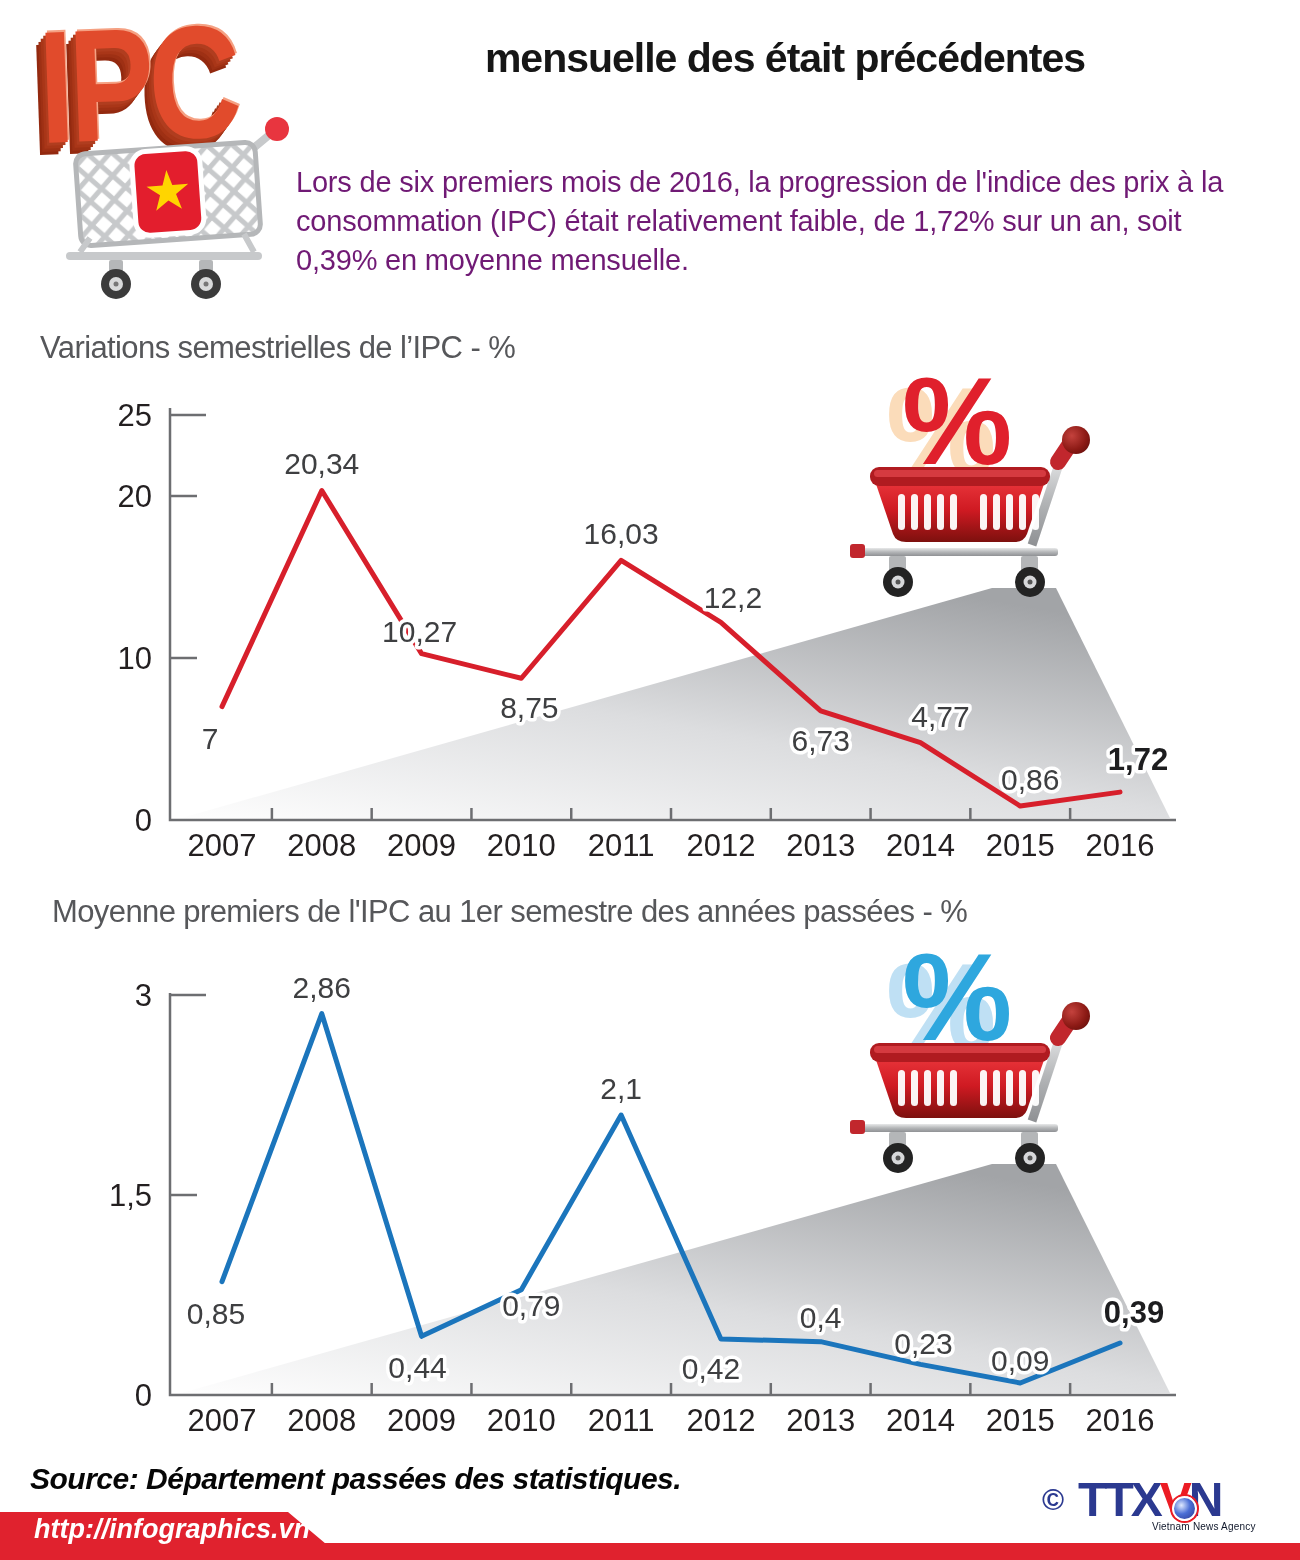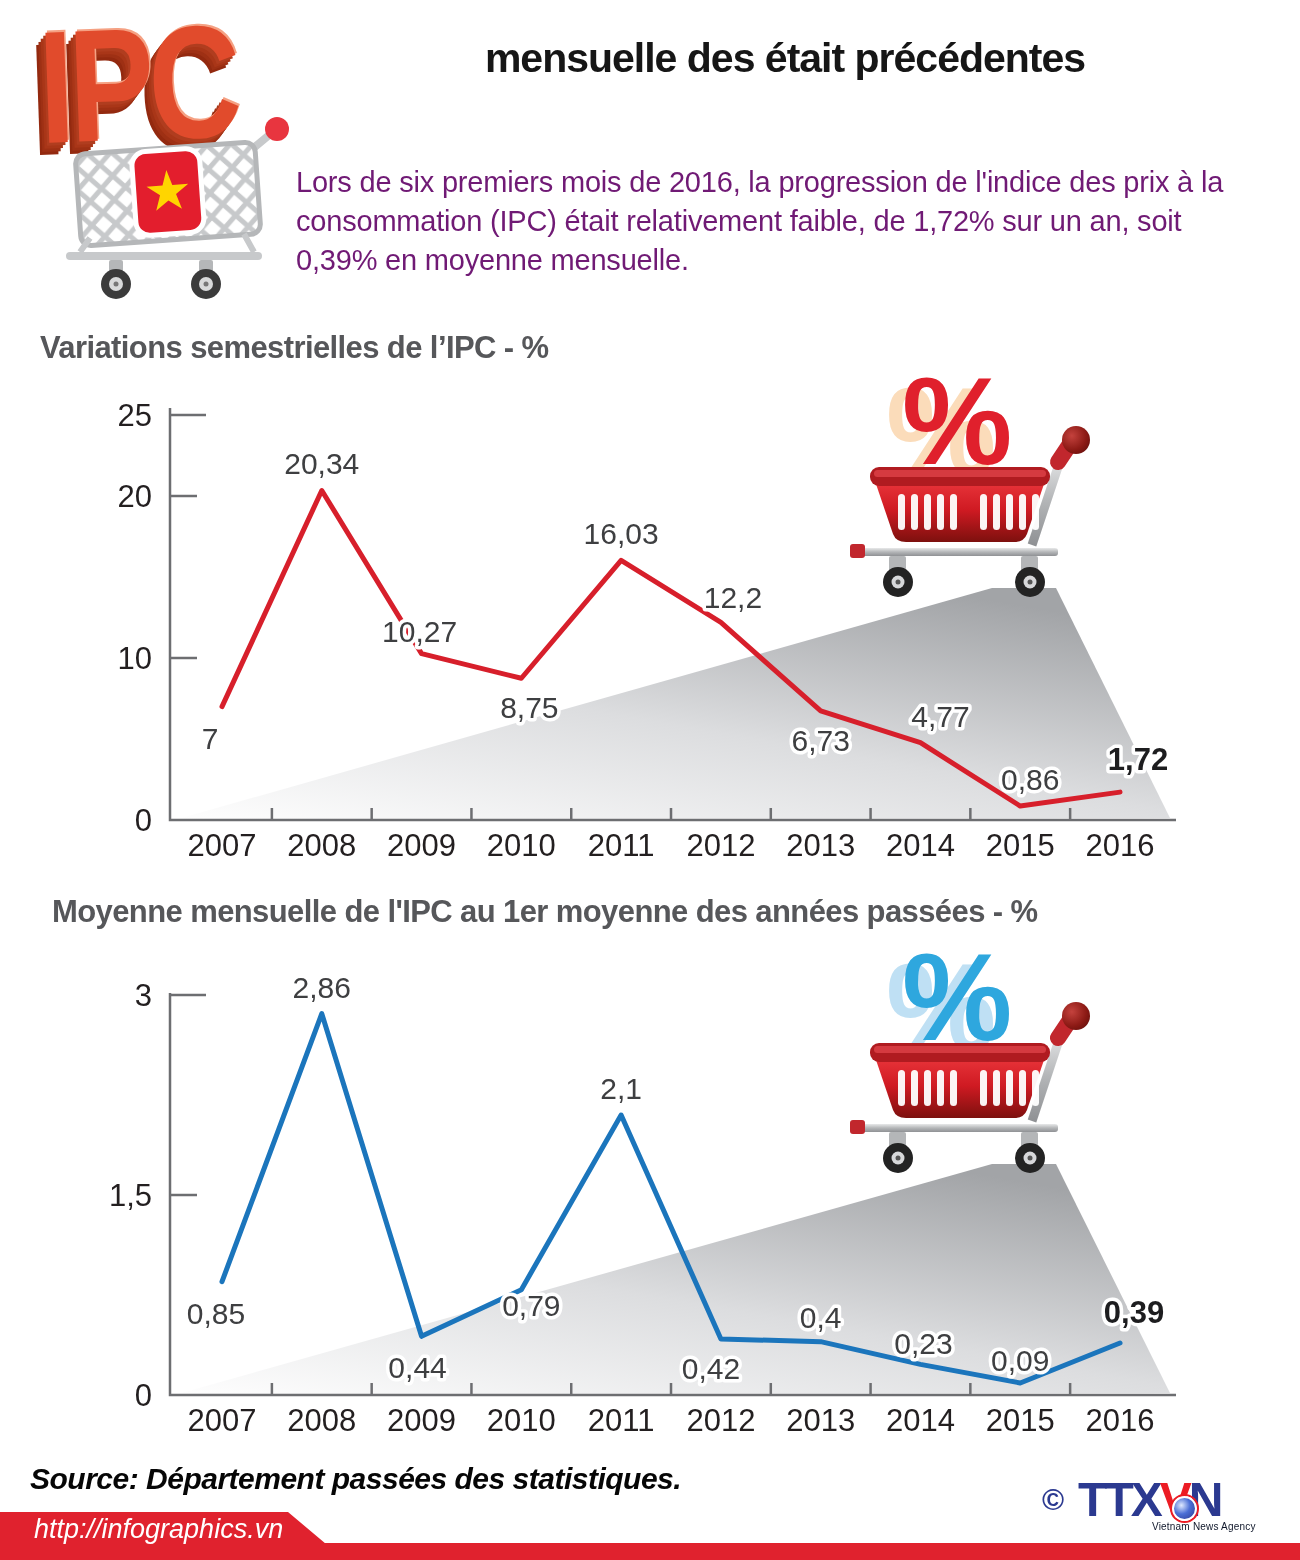--- a/index.html
+++ b/index.html
@@ -11,39 +11,39 @@
   .ipc-letters{position:absolute;left:36px;top:8px;font-size:160px;font-weight:800;
     letter-spacing:-7px;line-height:1;color:#e14b2c;
     transform:rotate(-2deg) scaleX(.8);transform-origin:0 0;
     text-shadow:2px -2px 0 #f5a183,-3px 3px 0 #b03d1f,-6px 6px 0 #a93618,
                 -9px 9px 0 #9e3014,-12px 12px 0 #93290f;}
   .main-title{position:absolute;left:290px;top:30px;width:990px;text-align:center;
     font-size:41px;line-height:56px;font-weight:700;color:#161616;letter-spacing:-1px;}
   .intro{position:absolute;left:296px;top:163px;width:960px;font-size:29px;line-height:39px;
     color:#701a75;letter-spacing:-0.2px;}
 
-  .sec-title{position:absolute;font-weight:700;font-size:31px;color:#56575a;letter-spacing:-0.6px;text-align:center;}
+  .sec-title{position:absolute;font-weight:400;font-size:31px;color:#56575a;letter-spacing:-0.6px;text-align:center;}
   #sec1{left:40px;top:330px;}
   #sec2{left:52px;top:894px;}
 
   
   .tick{font-family:"Liberation Sans",sans-serif;font-size:31px;fill:#231f20;}
   .dlabel{font-family:"Liberation Sans",sans-serif;font-size:30px;fill:#3e3f41;
     stroke:#ffffff;stroke-width:7px;paint-order:stroke;stroke-linejoin:round;}
   .dlabel.bold{font-weight:700;fill:#1d1d1f;font-size:31px;}
   .series{fill:none;stroke-width:5;stroke-linejoin:round;stroke-linecap:round;}
   .pct{font-family:"Liberation Sans",sans-serif;font-size:124px;font-weight:700;}
 
   
   .source{position:absolute;left:30px;top:1462px;font-size:30px;font-weight:700;
     font-style:italic;color:#060606;letter-spacing:-0.5px;}
   .footer-strip{position:absolute;left:0;top:1543px;width:1300px;height:17px;background:#e0222e;}
   .footer-block{position:absolute;left:0;top:1512px;width:330px;height:32px;background:#e0222e;
     clip-path:polygon(0 0,288px 0,326px 32px,0 32px);}
-  .footer-url{position:absolute;left:34px;top:1514px;font-size:27px;font-style:italic;color:#fff;}
+  .footer-url{position:absolute;left:34px;top:1514px;font-size:27px;font-style:italic;color:#fff;font-weight:bold;}
 
   .ttxvn-wrap{position:absolute;left:1042px;top:1478px;display:flex;gap:14px;align-items:flex-start;}
   .copy-symbol{font-size:30px;font-weight:700;color:#2b3990;line-height:44px;}
   .ttxvn-word{position:relative;font-size:48px;line-height:44px;font-weight:800;
     letter-spacing:-3px;color:#2b3990;}
   .ttxvn-word .v-red{color:#ec1c24;}
   .globe{position:absolute;left:94px;top:18px;width:21px;height:21px;border-radius:50%;
     background:radial-gradient(circle at 35% 35%,#dfe9ff 0%,#4b6fd6 45%,#2b3990 100%);
     border:2px solid #fff;box-shadow:0 0 0 2px #ec1c24;}
   .agency-sub{position:absolute;left:1152px;top:1521px;font-size:10px;font-weight:400;
@@ -234,21 +234,21 @@
       <circle cx="176" cy="136" r="2.5" fill="#777"></circle>
   </svg>
 
   <div class="main-title">
     <span style="display:block">mensuelle des était précédentes</span>
   </div>
 
   <div class="intro">Lors de six premiers mois de 2016, la progression de l'indice des prix à la consommation (IPC) était relativement faible, de 1,72% sur un an, soit 0,39% en moyenne mensuelle.</div>
 
   <div id="sec1" class="sec-title">Variations semestrielles de l’IPC - %</div>
-  <div id="sec2" class="sec-title">Moyenne mensuelle de l'IPC au 1er moyenne des années passées - %</div>
+  <div id="sec2" class="sec-title">Moyenne premiers de l'IPC au 1er semestre des années passées - %</div>
 
   <div class="source">Source: Département passées des statistiques.</div>
 
   <div class="footer-block"></div>
   <div class="footer-strip"></div>
   <div class="footer-url">http://infographics.vn</div>
 
   <div class="ttxvn-wrap">
     <span class="copy-symbol">©</span>
     <span class="ttxvn-word">

